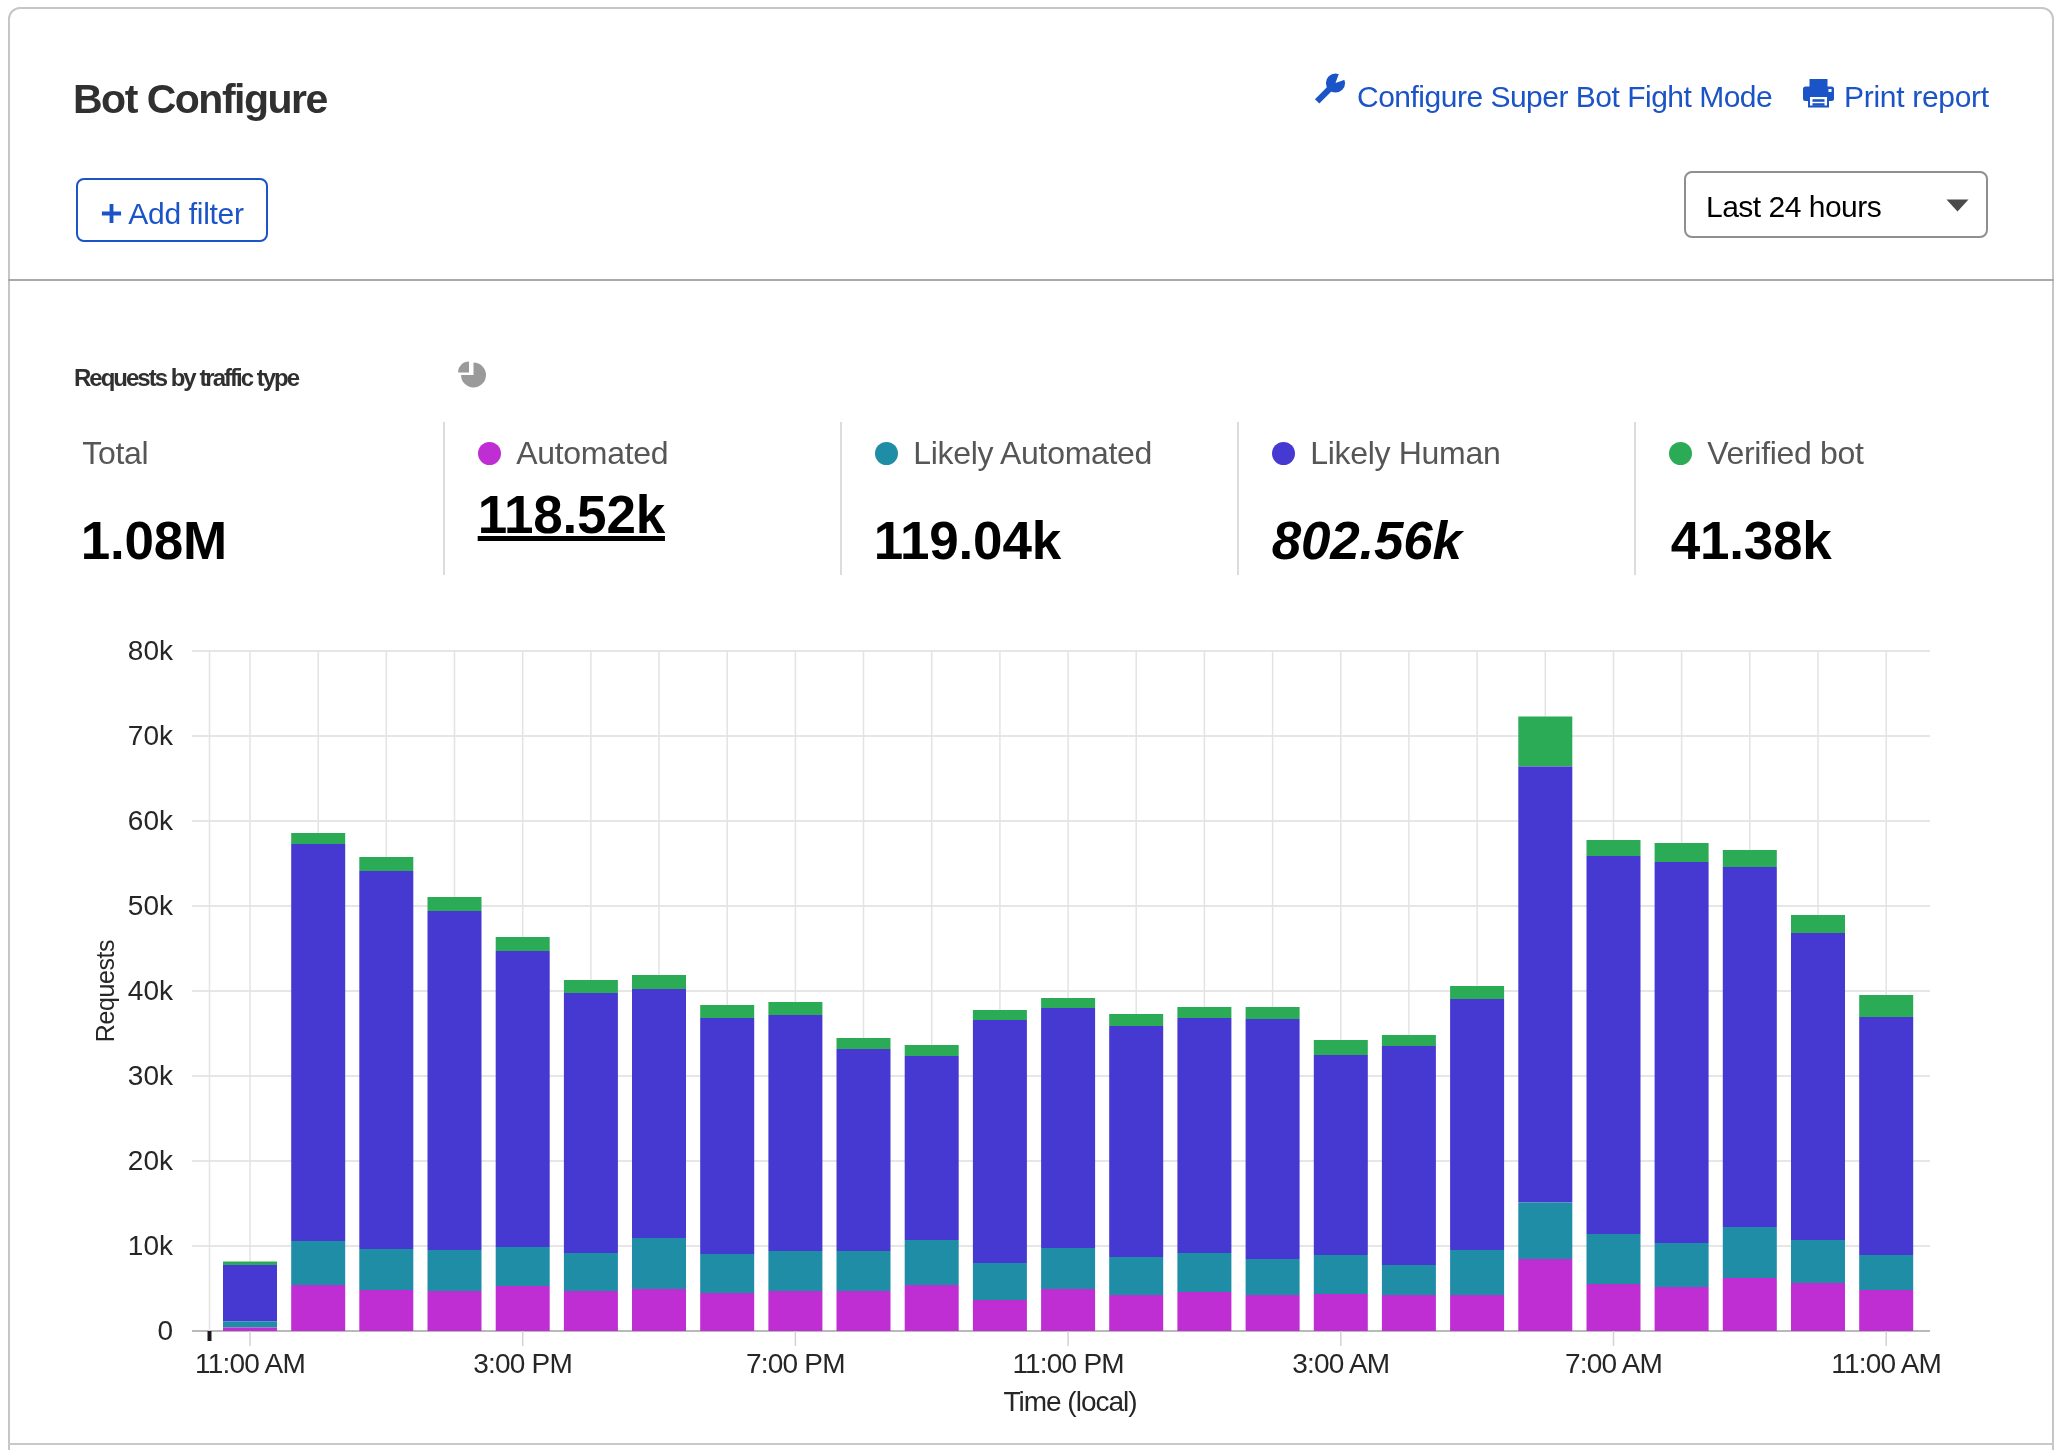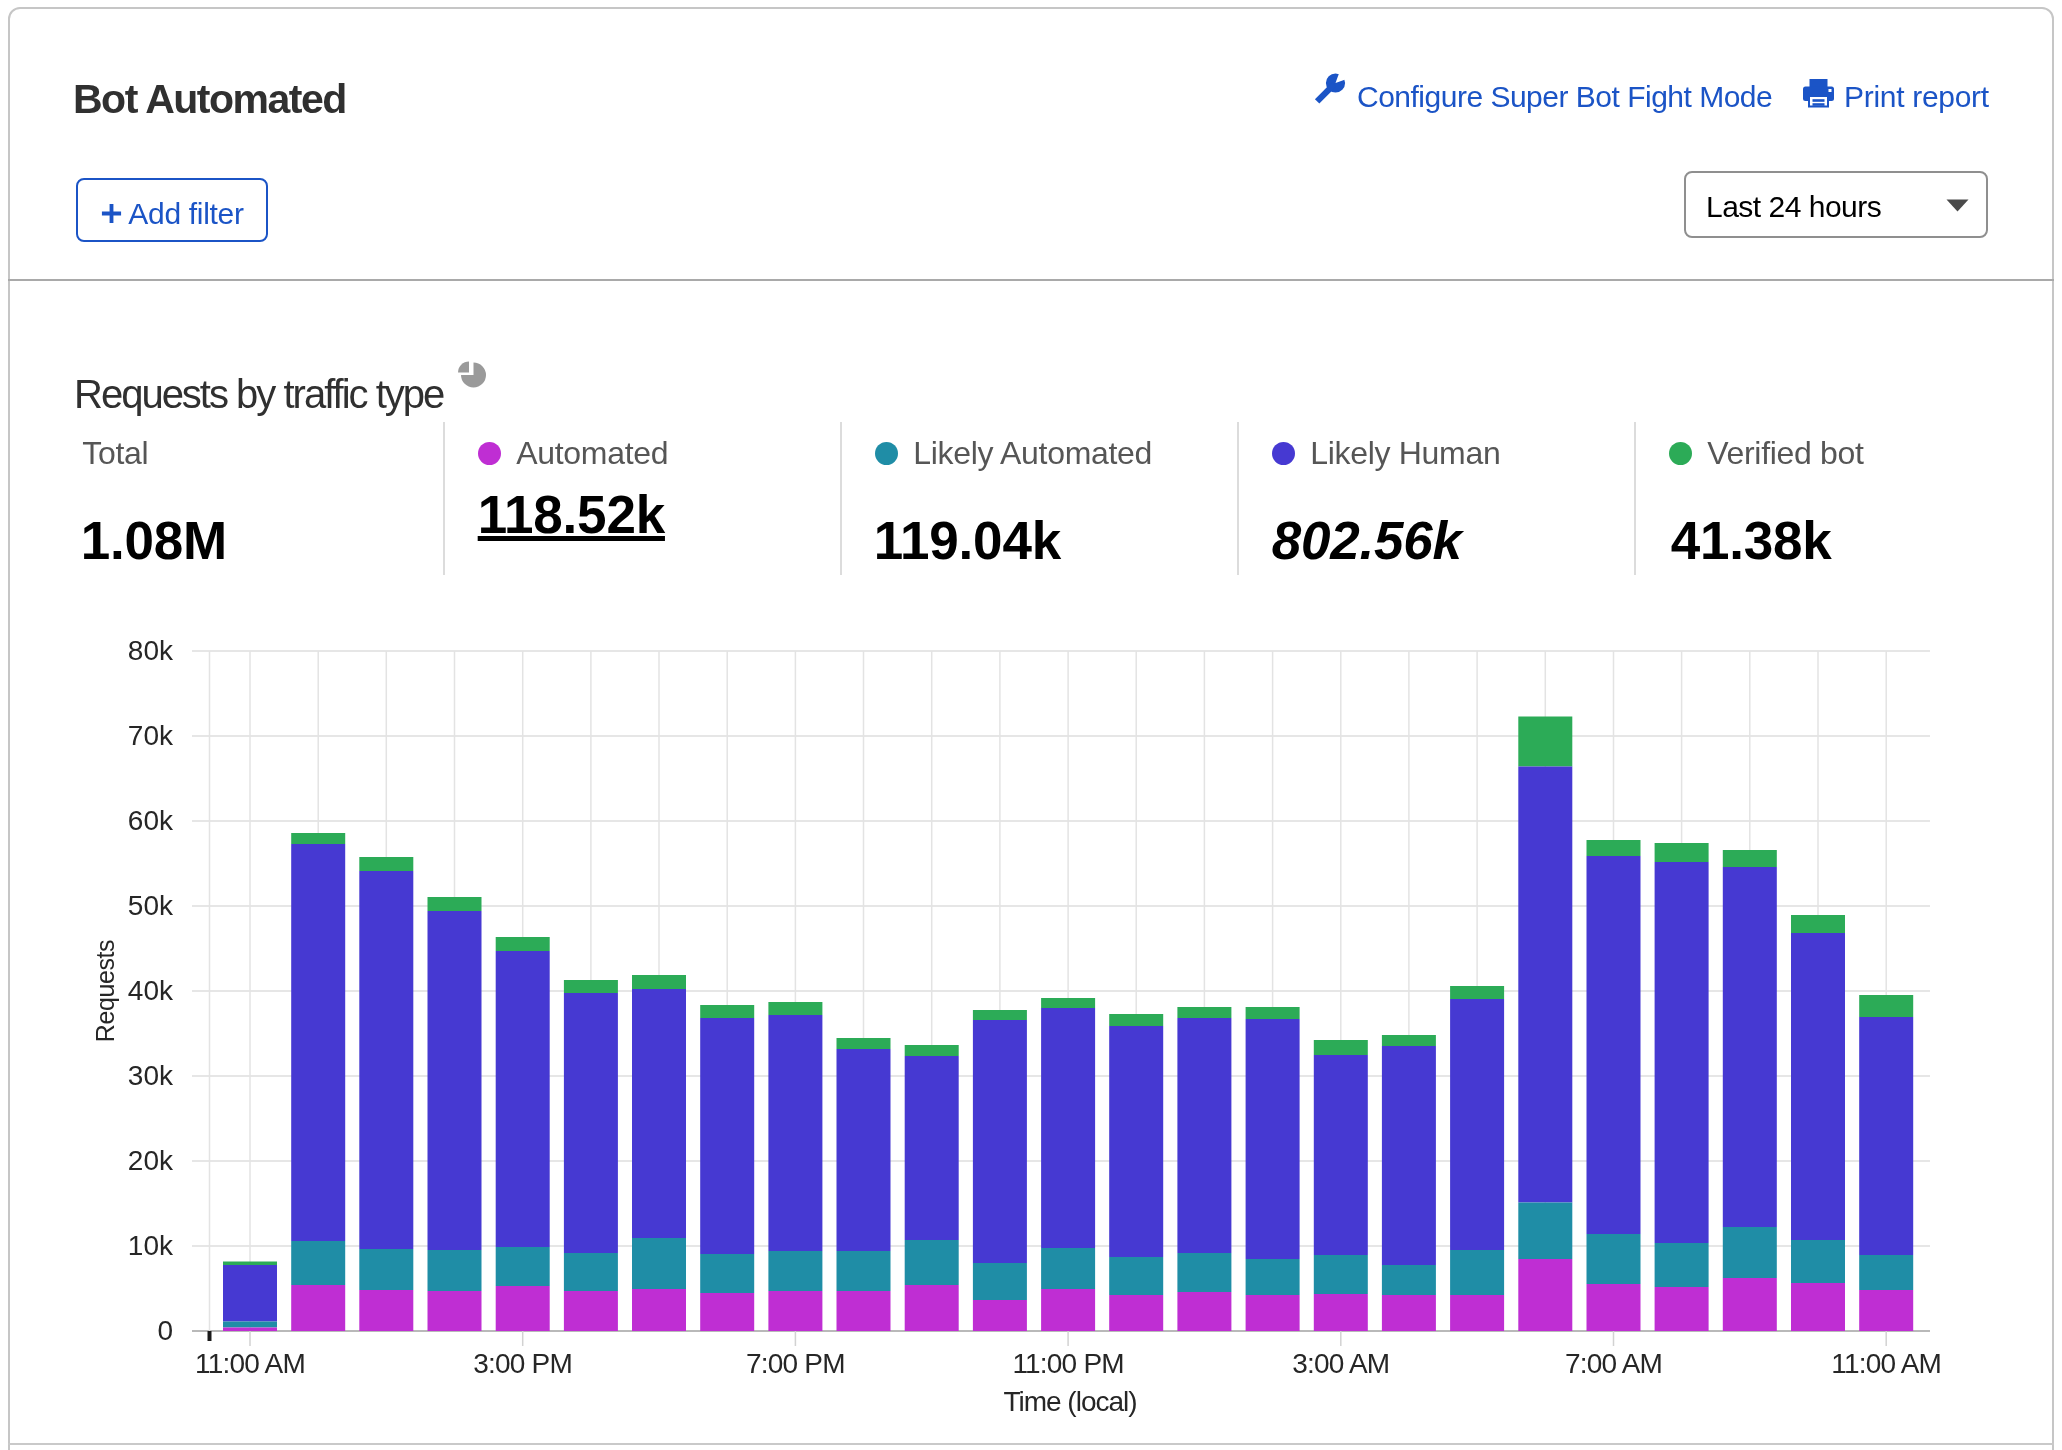--- a/index.html
+++ b/index.html
@@ -13,21 +13,21 @@
   .blue { color:#1b54c6; }
   .lab { font-size:32px; letter-spacing:-0.3px; color:#565656; }
   .val { font-size:53px; font-weight:700; letter-spacing:-0.2px; color:#000000;margin-top:24px; }
 </style>
 </head>
 <body>
 <div id="card"></div>
 <div id="bline"></div>
 <div id="hdiv"></div>
 
-<div class="abs" style="left:73px; top:79px; font-size:41px; font-weight:700; letter-spacing:-1.5px; color:#303030;">Bot Automated</div>
+<div class="abs" style="left:73px; top:79px; font-size:41px; font-weight:700; letter-spacing:-1.5px; color:#303030;">Bot Configure</div>
 
 <svg class="abs" style="left:1314px; top:72px;" width="32" height="33" viewBox="0 0 32 33">
   <g transform="translate(1.5,0) rotate(45 20 11)">
     <circle cx="20" cy="11" r="9.6" fill="#1b54c6"></circle>
     <rect x="16.9" y="13" width="6.2" height="24" fill="#1b54c6"></rect>
     <path d="M20 11 L13.5 -3 L26.5 -3 Z" fill="#ffffff"></path>
   </g>
 </svg>
 <div class="abs blue" style="left:1357px; top:82px; font-size:30px; letter-spacing:-0.5px;">Configure Super Bot Fight Mode</div>
 
@@ -51,21 +51,21 @@
   <span class="blue" style="font-size:30px; letter-spacing:-0.3px; margin-top:8px;">Add filter</span>
 </div>
 
 <div class="abs" style="left:1684px; top:171px; width:304px; height:67px; border:2px solid #8f8f8f; border-radius:8px; display:flex; align-items:center;">
   <span style="font-size:30px; letter-spacing:-0.5px; color:#000000; margin-left:20px; margin-top:4px;">Last 24 hours</span>
   <svg style="position:absolute; right:17px; top:26px;" width="23" height="13" viewBox="0 0 23 13">
       <path d="M0.5 0.5 h22 l-11 12 z" fill="#4a4a4a"></path>
     </svg>
 </div>
 
-<div class="abs" style="left:74px; top:374px; font-size:40px; font-weight:400; letter-spacing:-2px; color:#303030;">Requests by traffic type</div>
+<div class="abs" style="left:74px; top:366px; font-size:24px; font-weight:700; letter-spacing:-2px; color:#303030;">Requests by traffic type</div>
 <svg class="abs" style="left:456px; top:360px;" width="32" height="32" viewBox="0 0 32 32">
   <path d="M17.5 15 V2.5 a12.5 12.5 0 1 1 -12.5 12.5 z" fill="#9a9a9a"></path>
   <path d="M13 12.5 V1.5 a11 11 0 0 0 -11 11 z" fill="#9a9a9a"></path>
 </svg>
 
 <div class="abs lab" style="left:82.2px; top:437px;">Total</div>
 <div class="abs val" style="left:80.7px; top:490px;">1.08M</div>
 <div class="abs" style="left:443.4px; top:422px; width:2px; height:153px; background:#dcdcdc;"></div>
 <div class="abs" style="left:477.7px; top:441.5px; width:23px; height:23px; border-radius:50%; background:#bf2ed3;"></div>
 <div class="abs lab" style="left:516.2px; top:437px;">Automated</div>

